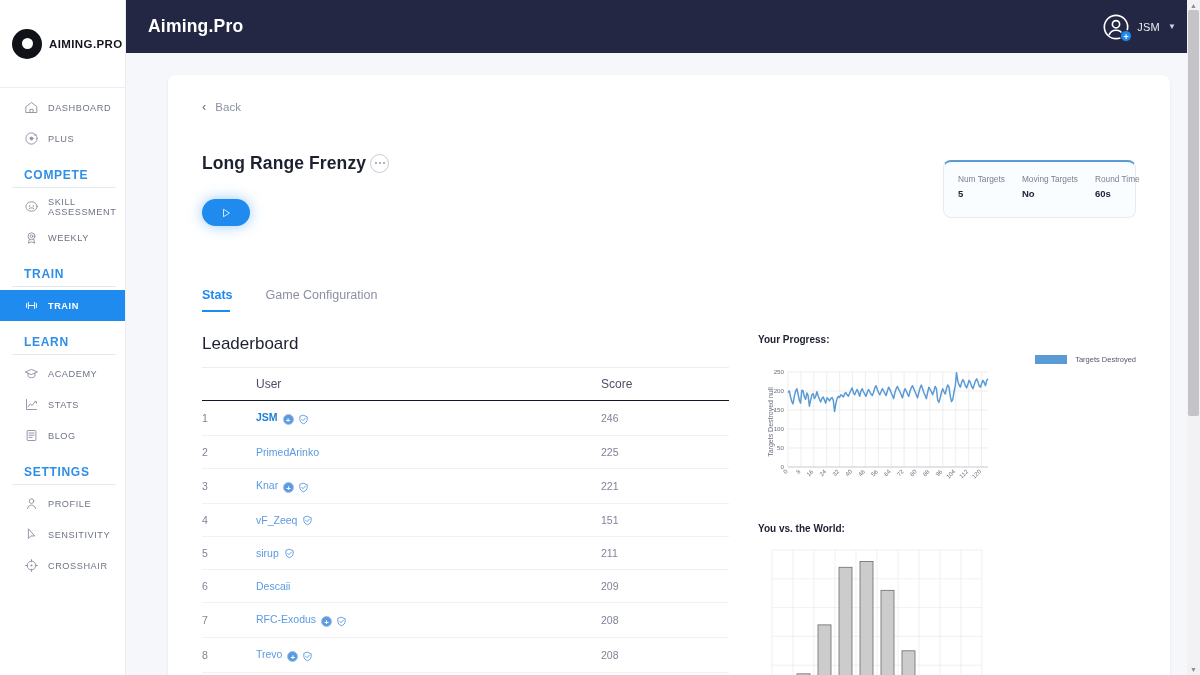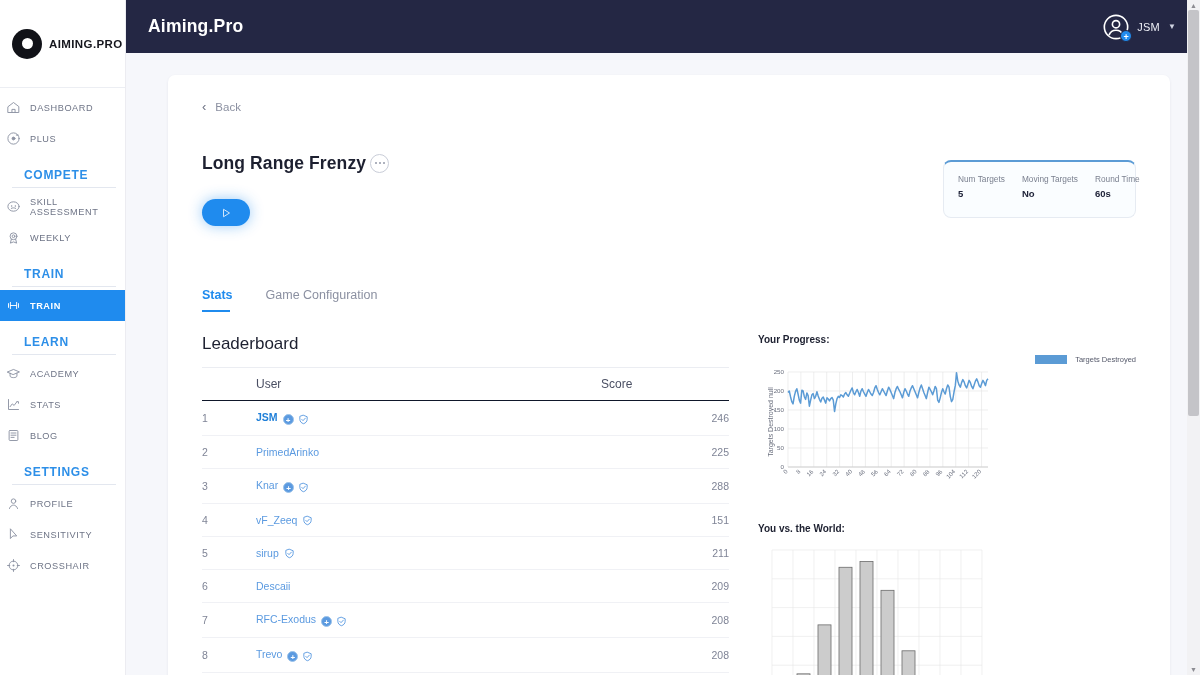--- a/index.html
+++ b/index.html
@@ -24,21 +24,21 @@
   .brand-mark i { width:11px; height:11px; border-radius:50%; background:#fff; display:block; }
   .brand-text { font-size:11.5px; font-weight:bold; letter-spacing:.4px; color:#15161d; }
 
   .nav { padding-top:4px; }
   .nav-group {
     font-size:12px; font-weight:bold; letter-spacing:.7px; color:#2d8fe8;
     padding:9px 0 5px 12px; margin:5px 10px 3px 12px;
     border-bottom:1px solid #e3e7ef; width:104px;
   }
   .nav-item {
-    display:flex; align-items:center; gap:9px; height:31px; padding-left:6px;
+    display:flex; align-items:center; gap:9px; height:31px; padding-left:24px;
     font-size:9.2px; letter-spacing:.55px; color:#6e7486; cursor:pointer;
   }
   .nav-item .ico { width:15px; height:15px; flex:0 0 15px; color:#8d93a3;
                    display:flex; align-items:center; justify-content:center; }
   .nav-item .ico svg { width:15px; height:15px; display:block; }
   .nav-item.active { background:#1f8bee; color:#fff; font-weight:bold; }
   .nav-item.active .ico { color:#fff; }
 
   
   .right { flex:1 1 auto; height:675px; position:relative; }
@@ -120,21 +120,21 @@
   .c-rank { width:54px; }
   .c-user { width:345px; }
   .u { color:#5b9ae0; font-size:10.5px; }
   .u.me { color:#1f7fd8; font-weight:bold; }
   .badges { display:inline-flex; gap:4px; margin-left:5px; vertical-align:-2px; }
   .b-plus { width:11px; height:11px; border-radius:50%; background:#5b9ae0;
             color:#fff; font-size:8px; line-height:11px; text-align:center;
             border:1px solid #9cc3ea; font-weight:bold; }
   .b-shield { width:11px; height:11px; color:#5b9ae0; }
   .b-shield svg { width:11px; height:11px; display:block; }
-  .score { font-size:10.5px; color:#6f7485;text-align:right; }
+  .score { font-size:10.5px; color:#6f7485; }
 
   
   .chart-head { font-size:10px; color:#1d2030; font-weight:bold; margin-bottom:10px; }
   .chart-box { position:relative; }
   .legend { display:flex; align-items:center; gap:8px; justify-content:flex-end;
             margin-bottom:3px; padding-left:28px; }
   .legend .sw { width:32px; height:9px; background:#5b9bd5; display:block; }
   .legend .lt { font-size:7.5px; color:#55596a; }
   .ylabel {
     position:absolute; left:-22px; top:50%; transform:translateY(-50%) rotate(-90deg);
@@ -368,21 +368,21 @@
                     <td class="c-rank">3</td>
                     <td class="c-user"><span class="u">Knar</span><span class="badges">
                         <span class="b-plus">+</span>
                         <span class="b-shield">
                           <svg viewBox="0 0 24 24" fill="none" stroke="currentColor" stroke-width="2" stroke-linecap="round" stroke-linejoin="round">
                             <path d="M12 2.8 20 6v5.5c0 5-3.4 8.2-8 9.7-4.6-1.5-8-4.7-8-9.7V6z"></path>
                             <path d="M8.3 11.8 11 14.5l5-5.4"></path>
                           </svg>
                         </span>
                       </span></td>
-                    <td class="score">288</td>
+                    <td class="score">221</td>
                   </tr>
                   <tr>
                     <td class="c-rank">4</td>
                     <td class="c-user"><span class="u">vF_Zeeq</span><span class="badges">
                         <span class="b-shield">
                           <svg viewBox="0 0 24 24" fill="none" stroke="currentColor" stroke-width="2" stroke-linecap="round" stroke-linejoin="round">
                             <path d="M12 2.8 20 6v5.5c0 5-3.4 8.2-8 9.7-4.6-1.5-8-4.7-8-9.7V6z"></path>
                             <path d="M8.3 11.8 11 14.5l5-5.4"></path>
                           </svg>
                         </span>

